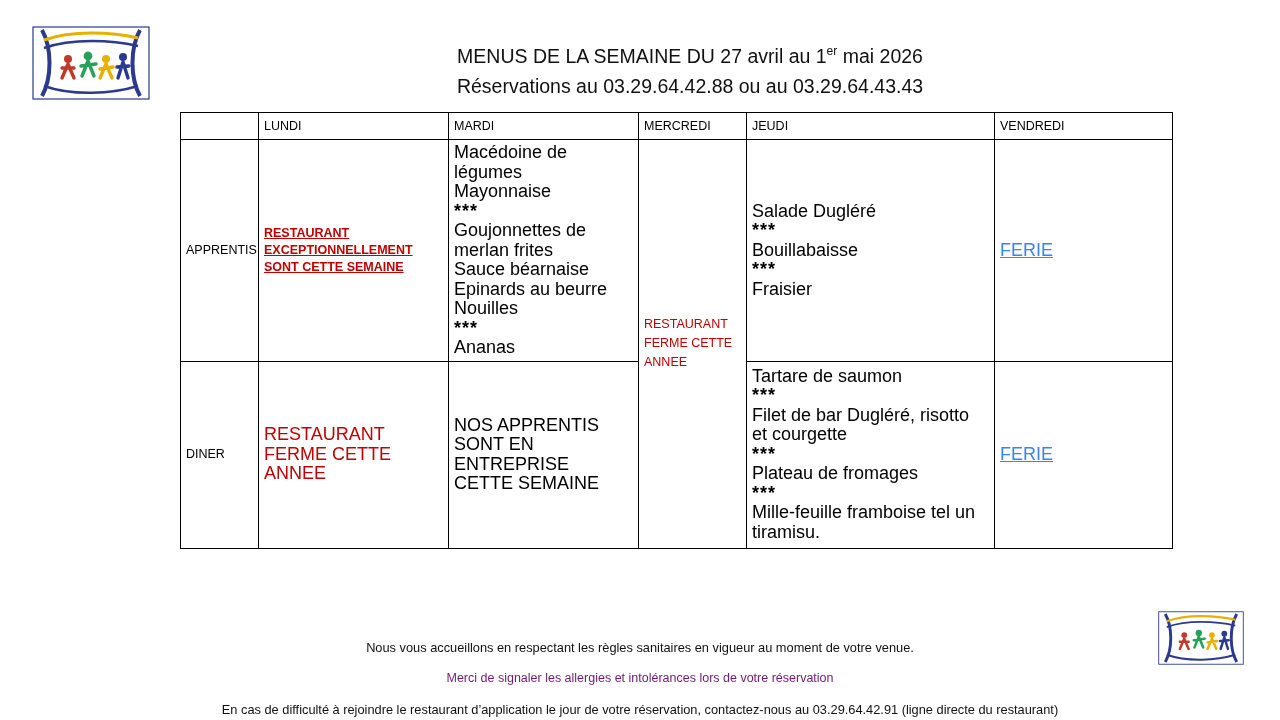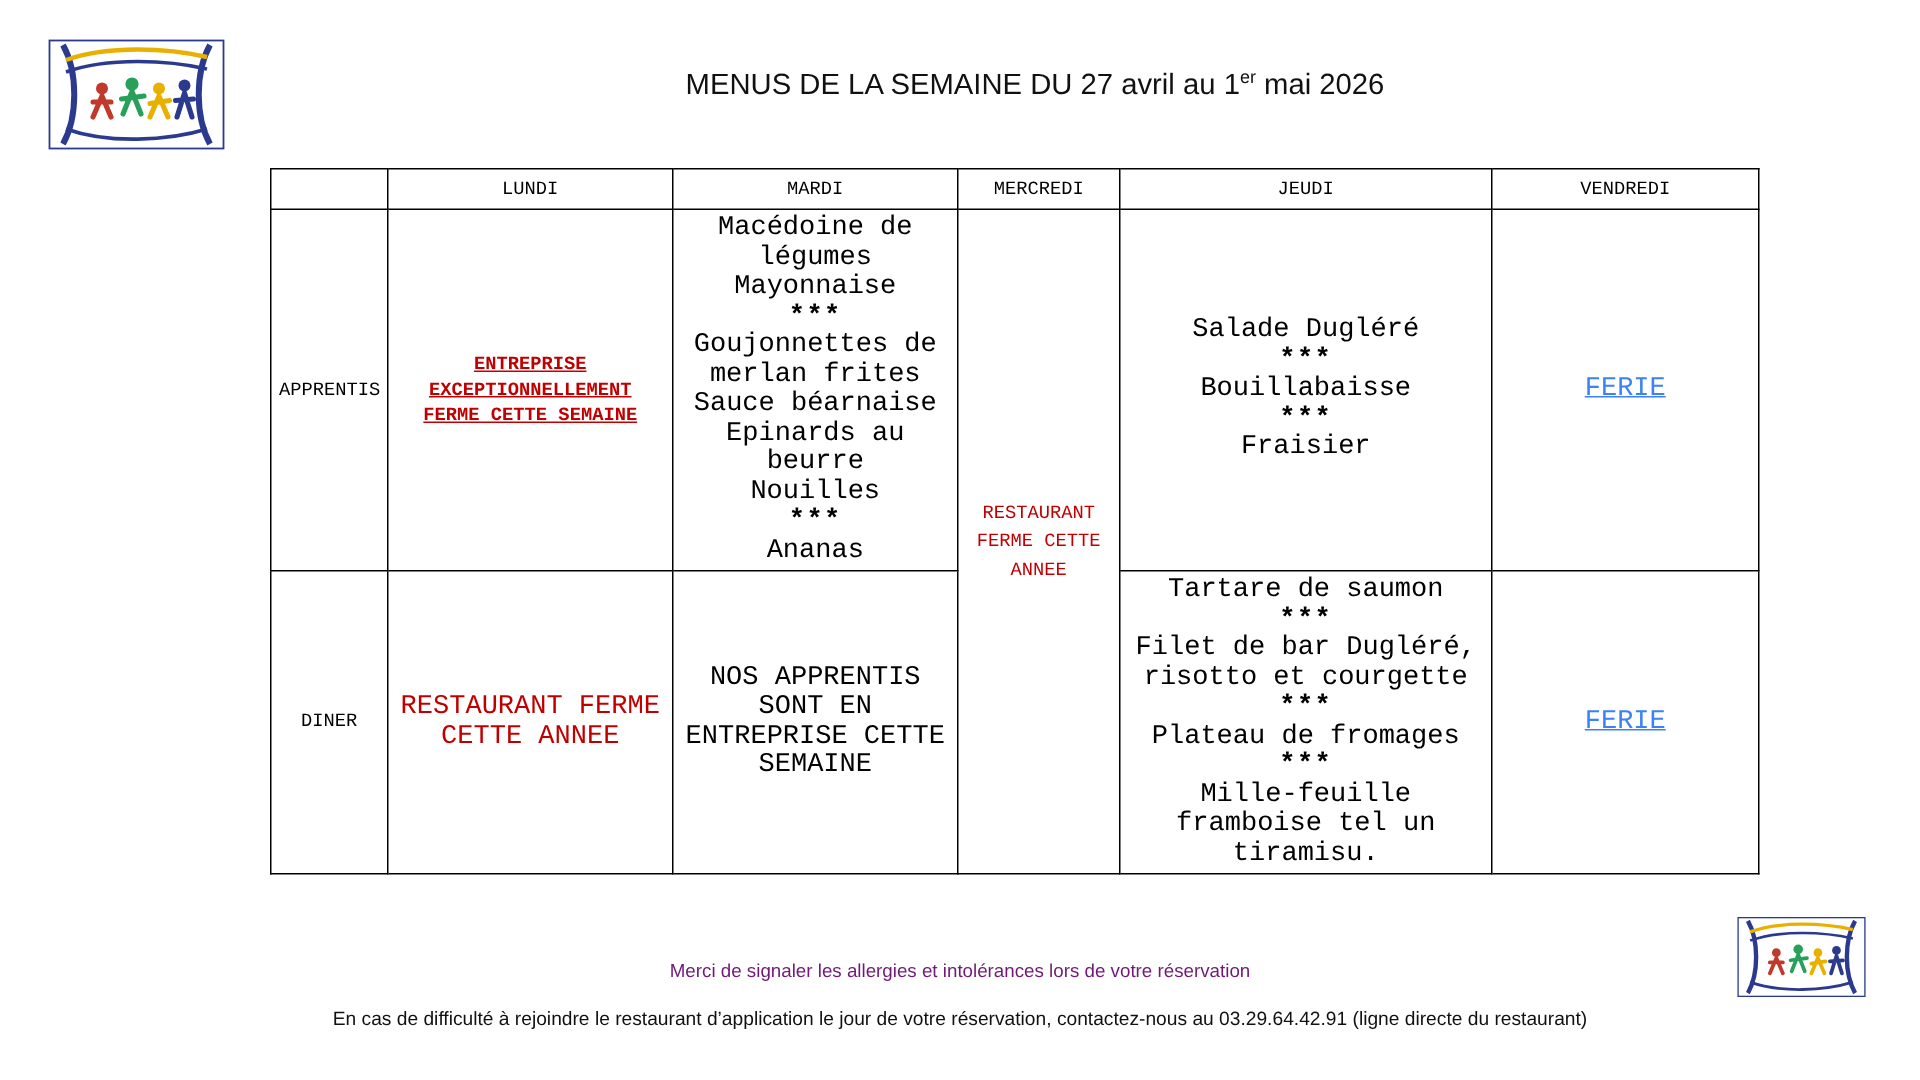--- a/index.html
+++ b/index.html
@@ -50,26 +50,24 @@
     position: absolute;
     left: 180px;
     top: 112px;
     width: 992px;
     border-collapse: collapse;
     table-layout: fixed;
   }
   .menu-table td, .menu-table th {
     border: 1px solid #000000;
     vertical-align: middle;
-    text-align: center;
     padding: 3px 5px;
     font-weight: normal;
     font-size: 12.5px;
     line-height: 19px;
-    font-family: Liberation Mono, monospace;
   }
   .col-label { width: 78px; }
   .col-lundi { width: 190px; }
   .col-mardi { width: 190px; }
   .col-mercredi { width: 108px; }
   .col-jeudi { width: 248px; }
   .col-vendredi { width: 178px; }
 
   thead td {
     height: 20px;
@@ -153,20 +151,21 @@
       <path d="M91 36 L86 52 M91 36 L96 52 M85 41 L97 40" stroke="#2b3a8f" stroke-width="3.4" fill="none" stroke-linecap="round"></path>
     </g>
     <path d="M12 60 C40 70 80 68 106 60" stroke="#2b3a8f" stroke-width="2.6" fill="none"></path>
   </svg>
 </div>
 
 <div class="header">
   <div class="line">
     <span>MENUS DE LA SEMAINE DU 27 avril au 1</span><sup>er</sup><span> mai 2026</span>
   </div>
+  <div class="line">Réservations au 03.29.64.42.88 ou au 03.29.64.43.43</div>
 </div>
 
 <table class="menu-table">
   <colgroup>
     <col class="col-label">
       <col class="col-lundi">
       <col class="col-mardi">
     <col class="col-mercredi">
       <col class="col-jeudi">
       <col class="col-vendredi">
@@ -178,21 +177,21 @@
       <td>MARDI</td>
       <td>MERCREDI</td>
       <td>JEUDI</td>
       <td>VENDREDI</td>
     </tr>
   </thead>
   <tbody>
     <tr class="row-dejeuner">
       <td class="daylabel">APPRENTIS</td>
       <td>
-        <div class="red-bold-underline">ENTREPRISE EXCEPTIONNELLEMENT FERME CETTE SEMAINE</div>
+        <div class="red-bold-underline">RESTAURANT EXCEPTIONNELLEMENT SONT CETTE SEMAINE</div>
       </td>
       <td>
         <div class="cell-text">
             <div>Macédoine de légumes</div>
             <div>Mayonnaise</div>
             <div class="stars">***</div>
             <div>Goujonnettes de merlan frites</div>
             <div>Sauce béarnaise</div>
             <div>Epinards au beurre</div>
             <div>Nouilles</div>
@@ -234,20 +233,21 @@
           </div>
       </td>
       <td>
         <div class="red-underline cell-text">FERIE</div>
       </td>
     </tr>
   </tbody>
 </table>
 
 <div class="footer">
+  <div class="fline">Nous vous accueillons en respectant les règles sanitaires en vigueur au moment de votre venue.</div>
   <div class="fline warn">Merci de signaler les allergies et intolérances lors de votre réservation</div>
   <div class="fline">En cas de difficulté à rejoindre le restaurant d’application le jour de votre réservation, contactez-nous au 03.29.64.42.91 (ligne directe du restaurant)</div>
 </div>
 
 <div class="logo" id="logo-bottom">
   <svg width="86" height="56" viewBox="0 0 118 74" xmlns="http://www.w3.org/2000/svg">
     <rect x="1" y="1" width="116" height="72" fill="#ffffff" stroke="#2b3a8f" stroke-width="1.2"></rect>
     <path d="M10 4 C20 22 20 52 10 70" stroke="#2b3a8f" stroke-width="4" fill="none"></path>
     <path d="M108 4 C98 22 98 52 108 70" stroke="#2b3a8f" stroke-width="4" fill="none"></path>
     <path d="M12 14 C40 4 80 6 106 12" stroke="#e8b100" stroke-width="3" fill="none"></path>

